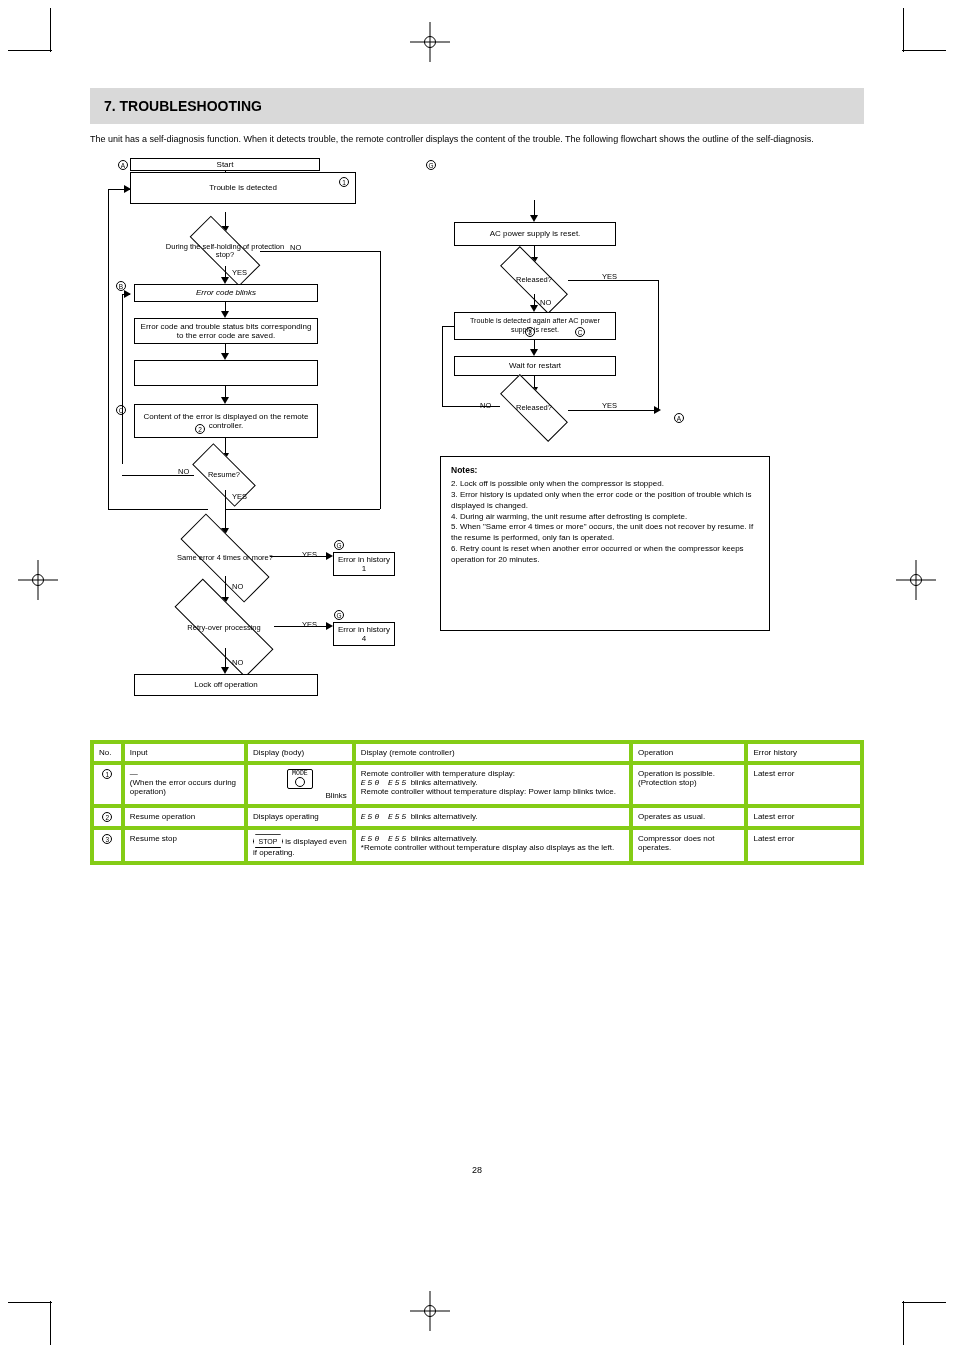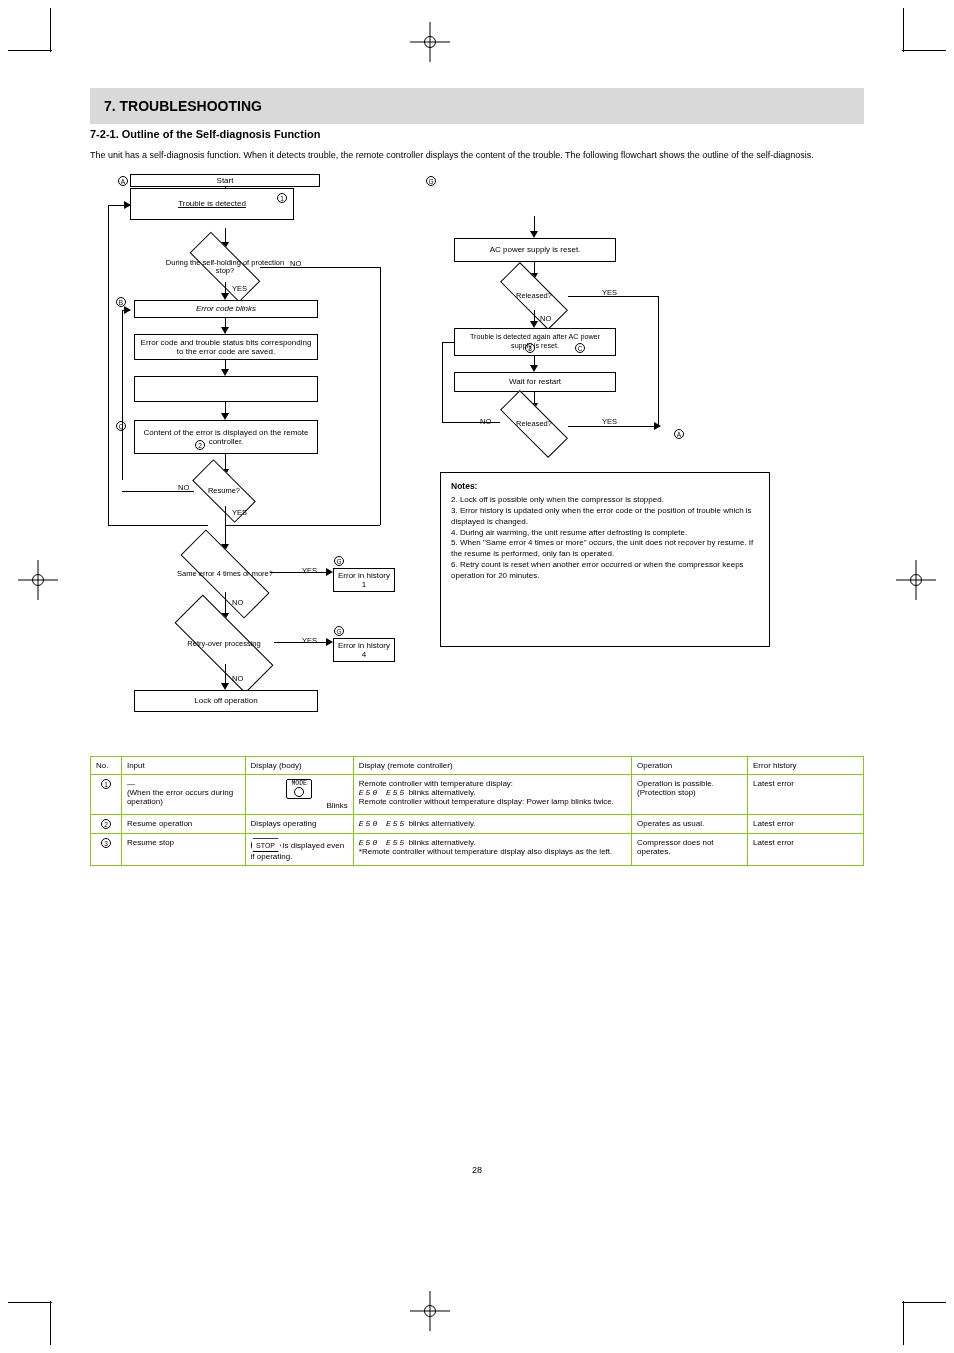--- a/index.html
+++ b/index.html
@@ -146,21 +146,21 @@
   .notes-box .nhead { font-size: 8.5px; font-weight: bold; margin-bottom: 3px; }
 
   
   .symtbl {
     margin-top: 10px;
     width: 100%;
     border-collapse: collapse;
     font-size: 8px;
   }
   .symtbl th, .symtbl td {
-    border: 1px solid #84cc16;
+    border: 4px solid #84cc16;
     padding: 4px 5px;
     vertical-align: top;
     text-align: left;
   }
   .symtbl th {
     font-weight: normal;
     background: #fff;
   }
   .symtbl .circnum {
     display: inline-block;
@@ -239,36 +239,35 @@
     <div class="circ"></div>
   </div>
 <div class="regmark" style="left:410px; bottom:22px;">
     <div class="circ"></div>
   </div>
 
 <div class="content">
 
   <div class="title-bar">7. TROUBLESHOOTING</div>
 
-  <div class="subsection">7-2-1. Outline of the Self-diagnosis Function</div>
   <div class="intro">The unit has a self-diagnosis function. When it detects trouble, the remote controller displays the content of the trouble. The following flowchart shows the outline of the self-diagnosis.</div>
 
   <div class="flowchart">
 
     <span class="circ-letter" style="position:absolute; left:28px; top:0;">A</span>
 
     <div class="rect" style="left:40px; top:-2px; width:190px; height:13px;">Start</div>
     <div class="line-v" style="left:135px; top:11px; height:9px;"></div>
 
     <div class="line-v" style="left:18px; top:29px; height:320px;"></div>
     <div class="line-h" style="left:18px; top:349px; width:100px;"></div>
     <div class="line-h" style="left:18px; top:29px; width:22px;"></div>
     <div class="arrow-right" style="left:34px; top:25px;"></div>
 
-    <div class="rect" style="left:40px; top:12px; width:164px; height:32px;text-decoration:underline;">
+    <div class="rect" style="left:40px; top:12px; width:226px; height:32px;">
       <div style="width:100%;">
         <div>Trouble is detected</div>
         <span class="circ-letter" style="position:absolute; right:6px; top:4px;">1</span>
       </div>
     </div>
     <div class="line-v" style="left:135px; top:52px; height:16px;"></div>
     <div class="arrow-down" style="left:131px; top:66px;"></div>
 
     <div class="diamond" style="left:100px; top:76px; width:70px; height:30px;">
       <div class="dlabel">During the self-holding of protection stop?</div>

